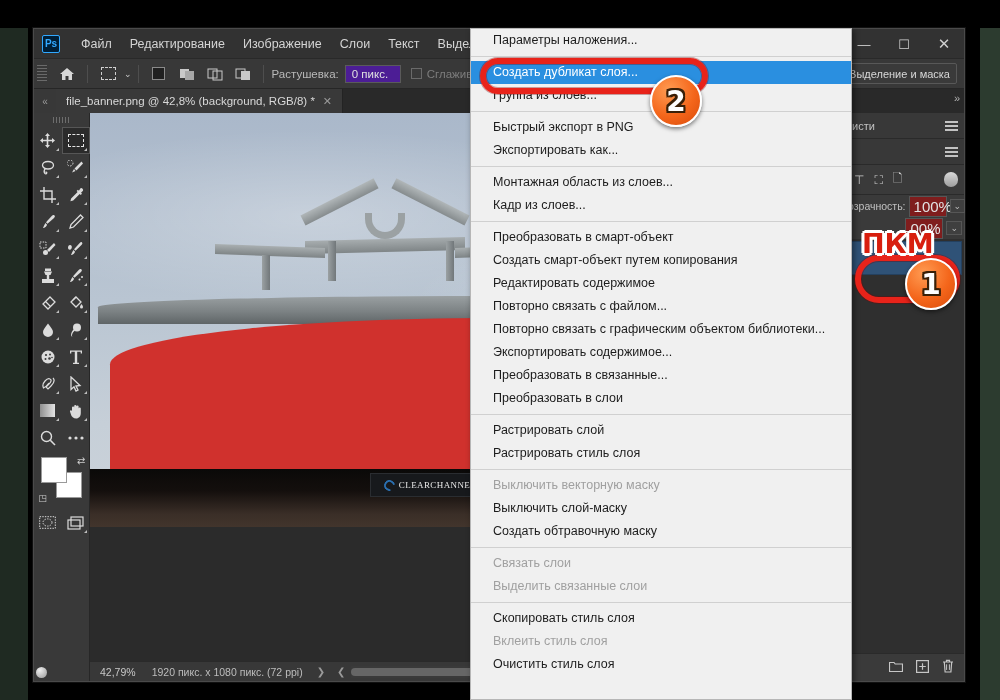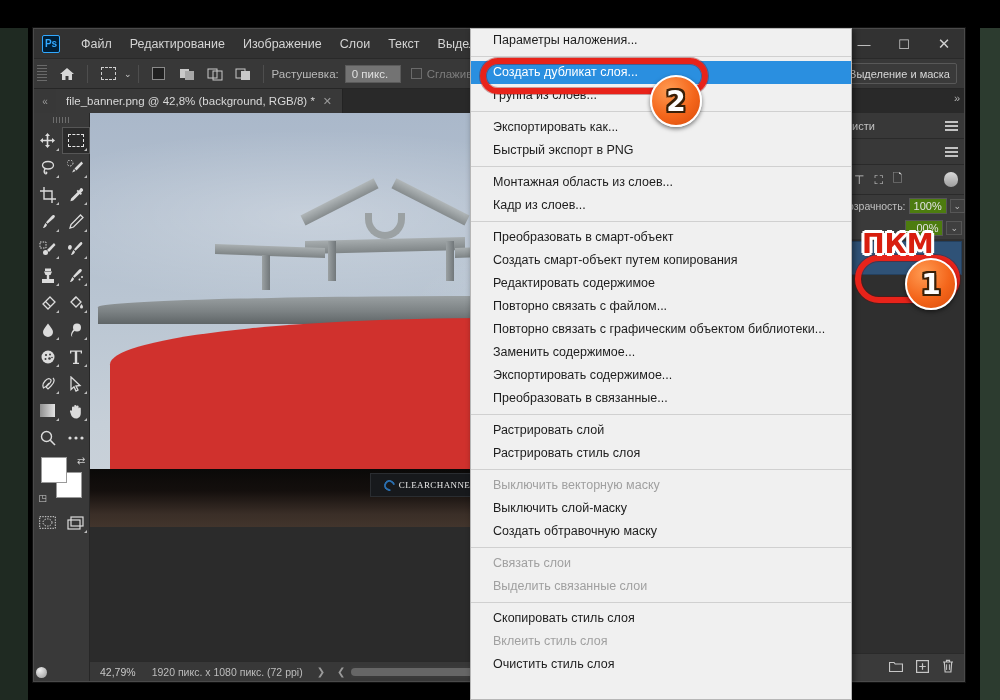--- a/index.html
+++ b/index.html
@@ -49,21 +49,21 @@
   }
   .grip { width:10px; height:18px; margin:0 6px 0 3px;
           background:repeating-linear-gradient(to bottom,#6a6a6a 0 1px,transparent 1px 3px); }
   .opt-ico { width:26px; height:22px; display:flex; align-items:center; justify-content:center;
              color:#d0d0d0; margin:0 1px; }
   .sep-v { width:1px; height:18px; background:#4e4e4e; margin:0 6px; }
   .marq-dash { width:15px;height:13px;border:1px dashed #d0d0d0; }
   .chev { font-size:9px; color:#c8c8c8; margin-left:2px; }
   .sq-sel { width:13px;height:13px;background:#202020;border:1px solid #8a8a8a; }
   .opt-label { color:#b9b9b9; font-size:11.5px; margin:0 6px 0 2px; }
-  .opt-field { background:#737373; border:1px solid #5a5a5a; color:#e0e0e0;
+  .opt-field { background:#4c1d95; border:1px solid #5a5a5a; color:#e0e0e0;
                font-size:11.5px; padding:2px 6px; width:56px; }
   .opt-check { width:11px;height:11px;border:1px solid #6a6a6a; background:#3a3a3a; margin:0 5px 0 10px;}
   .opt-dim { color:#7d7d7d; font-size:11.5px; }
   .selmask-btn {
     position:absolute; right:7px; top:4px; height:21px; min-width:96px;
     background:#3a3a3a; border:1px solid #585858; border-radius:2px;
     color:#d8d8d8; font-size:11px; display:flex; align-items:center; justify-content:center;
     padding:0 6px; overflow:hidden; white-space:nowrap;
   }
 
@@ -172,22 +172,22 @@
           background:repeating-linear-gradient(to bottom,#c2c2c2 0 2px,transparent 2px 4px); }
   .layers-head { height:26px; background:#383838; border-bottom:1px solid #2a2a2a;
                  display:flex; align-items:center; justify-content:flex-end; padding:0 6px; }
   .layers-tools { height:30px; background:#3a3a3a; display:flex; align-items:center;
                   gap:10px; padding:0 8px; position:relative; border-bottom:1px solid #2a2a2a;}
   .lt-ico { color:#c9c9c9; font-size:12px; }
   .lt-knob { position:absolute; right:6px; top:7px; width:14px; height:15px; border-radius:7px;
              background:linear-gradient(to bottom,#d9d9d9,#9d9d9d); }
   .opacity-row { height:22px; background:#3a3a3a; display:flex; align-items:center;
                  font-size:10.5px; color:#c0c0c0; padding-left:2px; gap:3px; }
-  .op-field { background:#4d7c0f; border:1px solid #565656; color:#e2e2e2; font-size:11px;
-              padding:1px 4px; width:38px; text-align:right; }
+  .op-field { background:#7f1d1d; border:1px solid #565656; color:#e2e2e2; font-size:15px;
+              padding:1px 4px; width:38px; text-align:center; }
   .op-chev { color:#bbb; font-size:9px; border:1px solid #565656; background:#3f3f3f;
              padding:1px 3px; }
   .fill-row { height:22px; background:#3a3a3a; display:flex; align-items:center;
               justify-content:flex-end; font-size:10.5px; color:#c0c0c0; gap:3px; padding-right:2px;}
   .layers-list { flex:1; background:#2f2f2f; padding-top:2px; position:relative; }
   .layer-item { height:34px; margin:0 2px; background:#2f5277; border:1px solid #24405e; }
   .layers-footer { height:28px; background:#3a3a3a; border-top:1px solid #2a2a2a;
                    display:flex; align-items:center; justify-content:flex-end; gap:13px; padding-right:10px;}
   .lf-ico { color:#c6c6c6; font-size:13px; }
   .fx-dot { position:absolute; left:2px; bottom:3px; width:11px;height:11px;border-radius:50%;
@@ -641,34 +641,34 @@
       </div>
     </div>
   </div>
 
   <div class="ctxmenu" id="ctxmenu">
       <div class="ctx-item">Параметры наложения...</div>
       <div class="ctx-sep"></div>
       <div class="ctx-item selected">Создать дубликат слоя...</div>
       <div class="ctx-item">Группа из слоев...</div>
       <div class="ctx-sep"></div>
+      <div class="ctx-item">Быстрый экспорт в PNG</div>
       <div class="ctx-item">Экспортировать как...</div>
-      <div class="ctx-item">Быстрый экспорт в PNG</div>
       <div class="ctx-sep"></div>
       <div class="ctx-item">Монтажная область из слоев...</div>
       <div class="ctx-item">Кадр из слоев...</div>
       <div class="ctx-sep"></div>
       <div class="ctx-item">Преобразовать в смарт-объект</div>
       <div class="ctx-item">Создать смарт-объект путем копирования</div>
       <div class="ctx-item">Редактировать содержимое</div>
       <div class="ctx-item">Повторно связать с файлом...</div>
       <div class="ctx-item">Повторно связать с графическим объектом библиотеки...</div>
-      <div class="ctx-item">Заменить содержимое...</div>
       <div class="ctx-item">Экспортировать содержимое...</div>
       <div class="ctx-item">Преобразовать в связанные...</div>
+      <div class="ctx-item">Преобразовать в слои</div>
       <div class="ctx-sep"></div>
       <div class="ctx-item">Растрировать слой</div>
       <div class="ctx-item">Растрировать стиль слоя</div>
       <div class="ctx-sep"></div>
       <div class="ctx-item disabled">Выключить векторную маску</div>
       <div class="ctx-item">Выключить слой-маску</div>
       <div class="ctx-item">Создать обтравочную маску</div>
       <div class="ctx-sep"></div>
       <div class="ctx-item disabled">Связать слои</div>
       <div class="ctx-item disabled">Выделить связанные слои</div>

